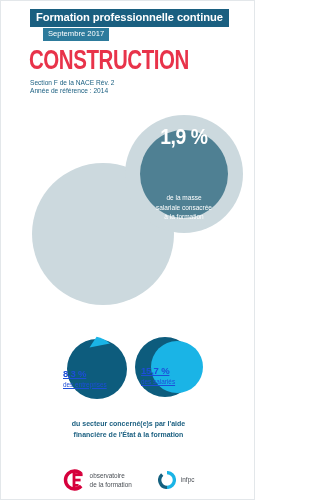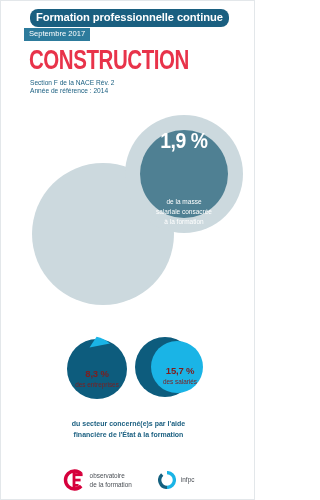--- a/index.html
+++ b/index.html
@@ -6,57 +6,57 @@
   body{width:255px;height:500px;overflow:hidden;
        font-family:"Liberation Sans",sans-serif;
        -webkit-font-smoothing:antialiased;}
   .page{position:relative;width:255px;height:500px;box-sizing:border-box;
         border:1px solid #e3e7ea;background:#fff;overflow:hidden;}
 
   
   .banner{position:absolute;left:29px;top:8px;
           background:#1a5f80;color:#fff;
           font-size:11.2px;font-weight:bold;letter-spacing:-0.1px;
-          padding:3px 6px 4px 6px;white-space:nowrap;line-height:1;border-radius:8px;}
-  .datebox{position:absolute;left:23px;top:27px;
+          padding:3px 6px 4px 6px;white-space:nowrap;line-height:1;}
+  .datebox{position:absolute;left:42px;top:27px;
            background:#2d7b9c;color:#fff;
            font-size:7.6px;padding:2px 5px 3px 5px;white-space:nowrap;line-height:1;}
 
   .title{position:absolute;left:28px;top:46px;
          color:#e8334a;font-size:27px;font-weight:bold;
          letter-spacing:-0.6px;line-height:1;
          transform:scaleX(0.76);transform-origin:left top;white-space:nowrap;}
   .sub{position:absolute;left:29px;color:#1a5f80;font-size:6.6px;line-height:1.45;}
   .sub1{top:77px;}
   .sub2{top:85px;}
 
   
   .circwrap{position:absolute;left:0;top:100px;width:255px;height:210px;}
   .outer{position:absolute;border-radius:50%;background:#ccd9de;}
   .inner{position:absolute;border-radius:50%;background:#4f8093;
          color:#fff;display:flex;flex-direction:column;
-         align-items:center;justify-content:flex-start;text-align:center;gap:40px;}
+         align-items:center;justify-content:center;text-align:center;gap:40px;}
   .inner .pct{font-size:22px;font-weight:bold;letter-spacing:-0.5px;
               line-height:1;margin-bottom:5px;
               transform:scaleX(0.88);}
   .inner .cap{font-size:6.5px;line-height:1.5;}
 
   
   .o-tr{width:118px;height:118px;left:124px;top:14px;}
   .i-tr{width:88px;height:88px;left:139px;top:29px;}
   
   .o-bl{width:142px;height:142px;left:31px;top:62px;}
   .i-bl{width:104px;height:104px;left:50px;top:81px;}
 
   
   .pies{position:absolute;left:0;top:318px;width:255px;height:90px;}
   .pie{position:absolute;}
   .pieL{left:62px;top:14px;width:68px;height:68px;}
   .pieR{left:130px;top:9px;width:78px;height:78px;}
-  .pielabel{position:absolute;color:#7f1d1d;text-align:center;width:100%;}
+  .pielabel{position:absolute;color:#1d4ed8;width:100%;text-decoration:underline;}
   .pielabel .pv{font-size:9.5px;font-weight:bold;line-height:1;
                 letter-spacing:-0.2px;}
   .pielabel .pc{font-size:6.4px;line-height:1.3;margin-top:2px;}
   .lblL{left:0;top:36px;}
   .lblR{left:10px;top:38px;}
 
   .piecaption{position:absolute;left:0;top:418px;width:255px;
               text-align:center;color:#1a5f80;
               font-size:7px;font-weight:bold;line-height:1.55;}
 

